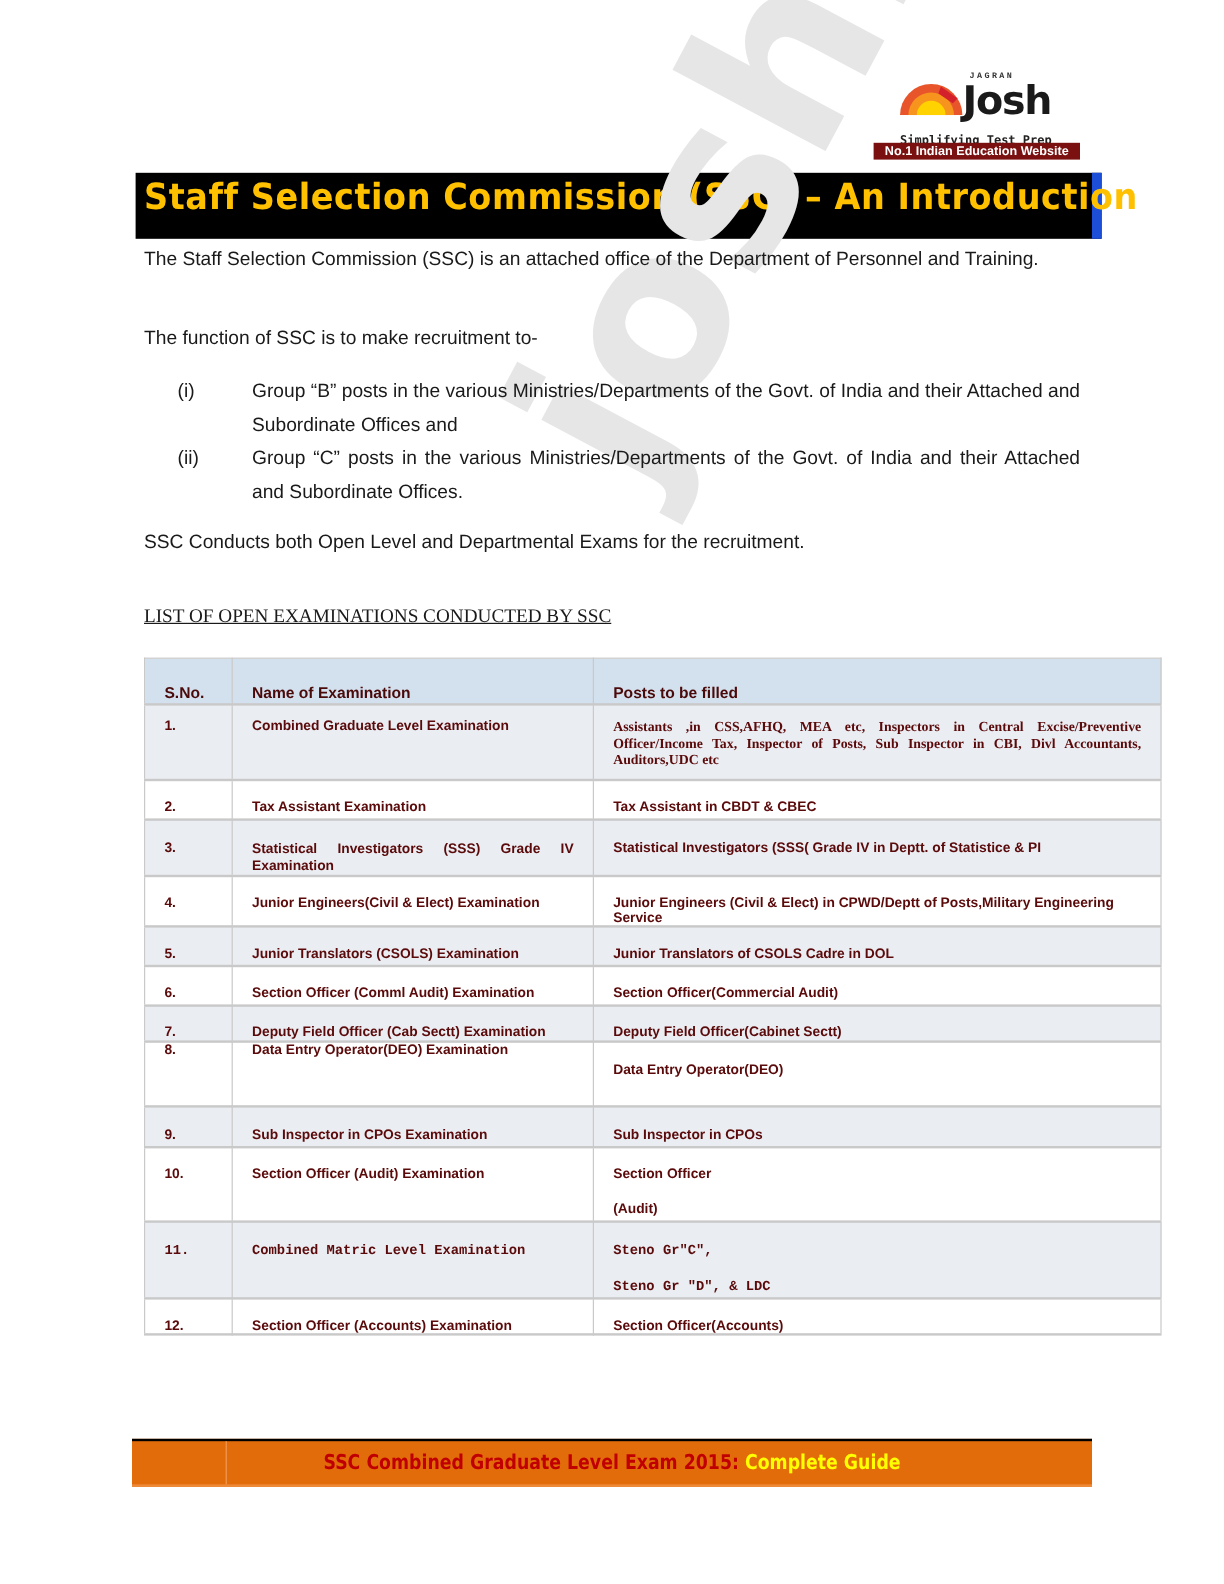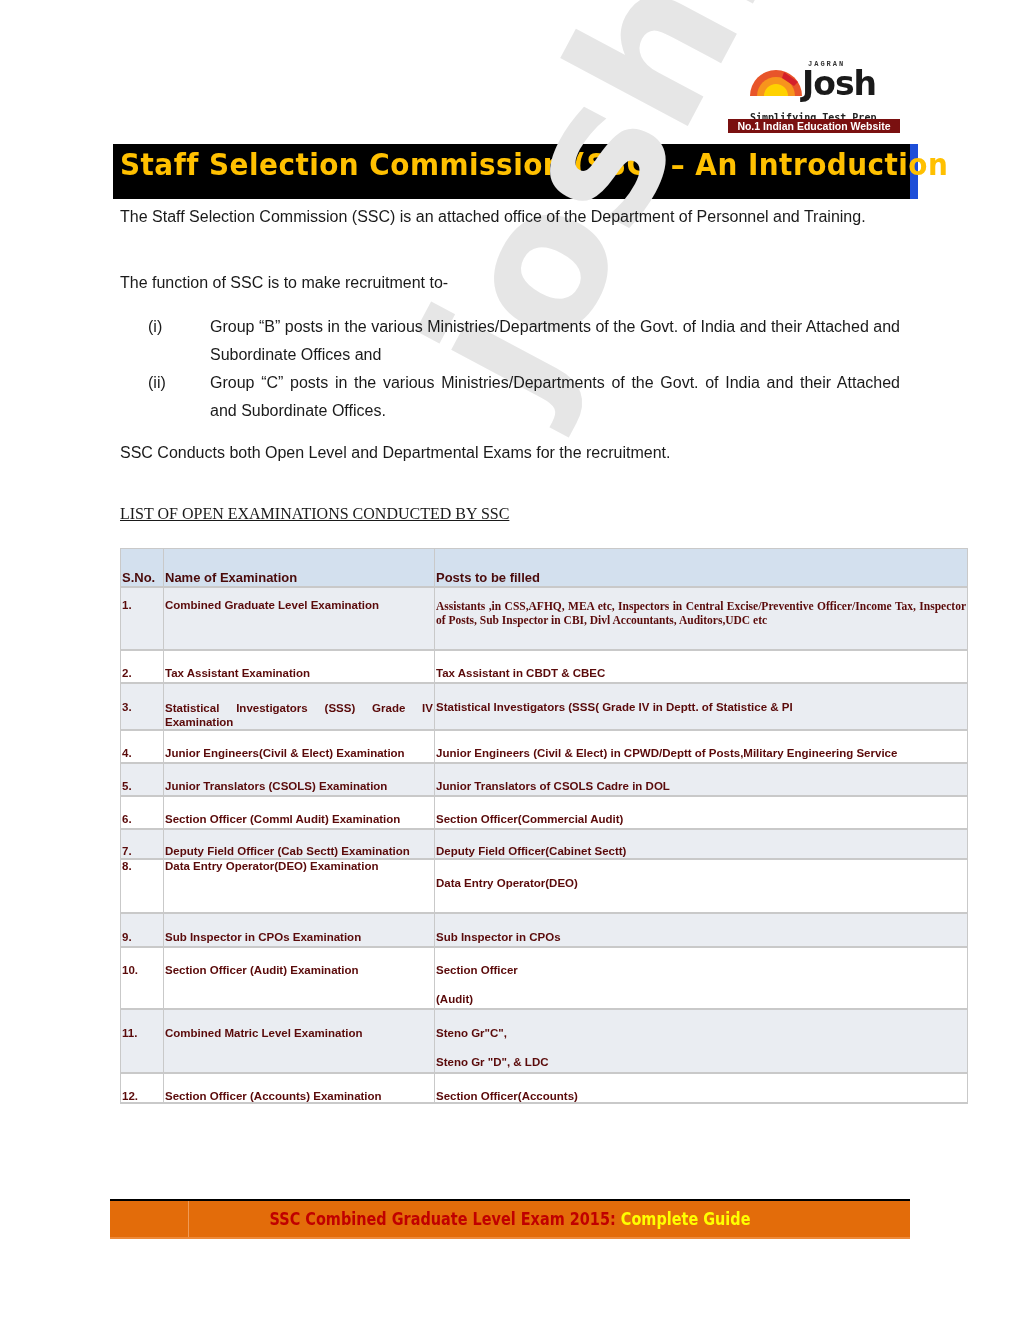--- a/index.html
+++ b/index.html
@@ -23,21 +23,21 @@
     .para { margin:0; line-height:24px; text-align:justify; }
     .p1 { position:absolute; top:0; left:0; width:780px; }
     .p2 { position:absolute; top:66px; left:0; }
     .list { position:absolute; top:108px; left:0; width:780px; }
     .li { position:relative; padding-left:90px; line-height:28px; text-align:justify; }
     .li .num { position:absolute; left:28px; top:0; }
     .p3 { position:absolute; top:236px; left:0; }
     .section-head { position:absolute; top:300px; left:0; font-family:"Liberation Serif", serif; font-size:16px; text-decoration:underline; color:#1a1a1a; }
 
     table.exams { position:absolute; left:120px; top:548px; width:848px; border-collapse:collapse; z-index:1; font-family:"Liberation Sans", sans-serif; font-size:11.5px; color:#5a0a0a; font-weight:bold; }
-    table.exams td, table.exams th { border:1px solid #c9c9c9; vertical-align:top; padding:0 1px; text-align:left; }
+    table.exams td, table.exams th { border:1px solid #c9c9c9; vertical-align:top; padding:0 16px; text-align:left; }
     table.exams tr { border-bottom:2px solid #c9c9c9; }
     table.exams th { background:#d3e0ee; font-size:13px; font-weight:bold; color:#4a0a0a; height:36px; vertical-align:bottom; padding-bottom:1px; }
     table.exams tr.shade td { background:#eaedf2; }
     table.exams td { background:#fff; }
     td.c1 { width:40px; }
     td.c2 { width:268px; }
 
     .footer-bar { position:absolute; left:110px; top:1199px; width:800px; height:36px; background:#e36c0a; border-top:2px solid #000000; border-bottom:2px solid #ed8a3a; }
     .footer-bar .divider { position:absolute; left:78px; top:0; width:1px; height:36px; background:#f09a55; }
     .footer-text { position:absolute; left:0; width:800px; top:8px; text-align:center; font-size:17px; font-weight:bold; font-family:"DejaVu Sans", sans-serif; transform:scaleX(0.85); }
@@ -138,21 +138,21 @@
     <td style="padding-top:17px;">Sub Inspector in CPOs</td>
   </tr>
   <tr style="height:62px;">
     <td class="c1" style="padding-top:16px;">10.</td>
     <td class="c2" style="padding-top:16px;">Section Officer (Audit) Examination</td>
     <td style="padding-top:16px;">
       <div>Section Officer</div>
       <div style="margin-top:17px;">(Audit)</div>
     </td>
   </tr>
-  <tr class="shade" style="height:64px;">
+  <tr class="shade" style="height:64px;font-family:Liberation Mono, monospace;">
     <td class="c1" style="padding-top:17px;">11.</td>
     <td class="c2" style="padding-top:17px;">Combined Matric Level Examination</td>
     <td style="padding-top:17px;">
       <div>Steno Gr"C",</div>
       <div style="margin-top:17px;">Steno Gr "D", &amp; LDC</div>
     </td>
   </tr>
   <tr style="height:20px;">
     <td class="c1" style="padding-top:16px;">12.</td>
     <td class="c2" style="padding-top:16px;">Section Officer (Accounts) Examination</td>

